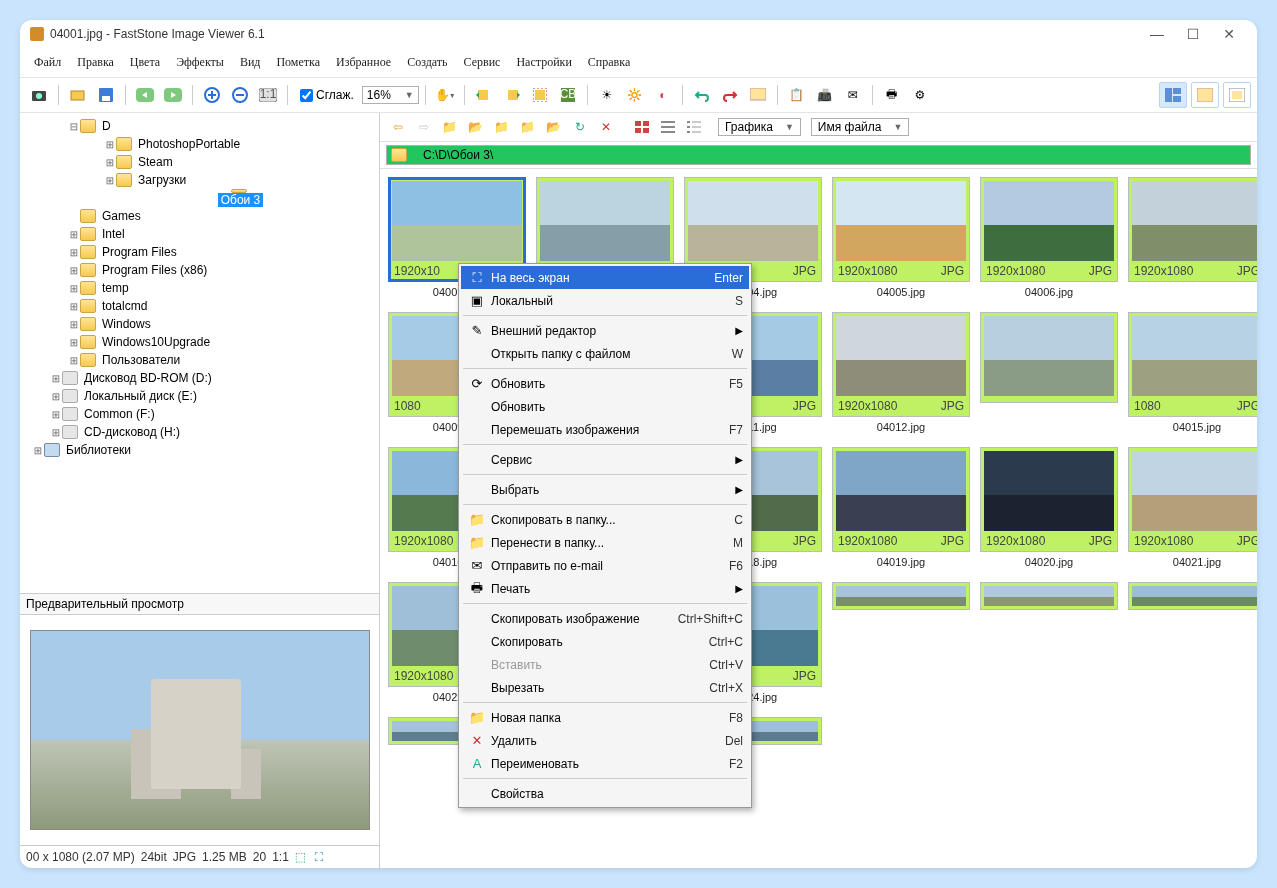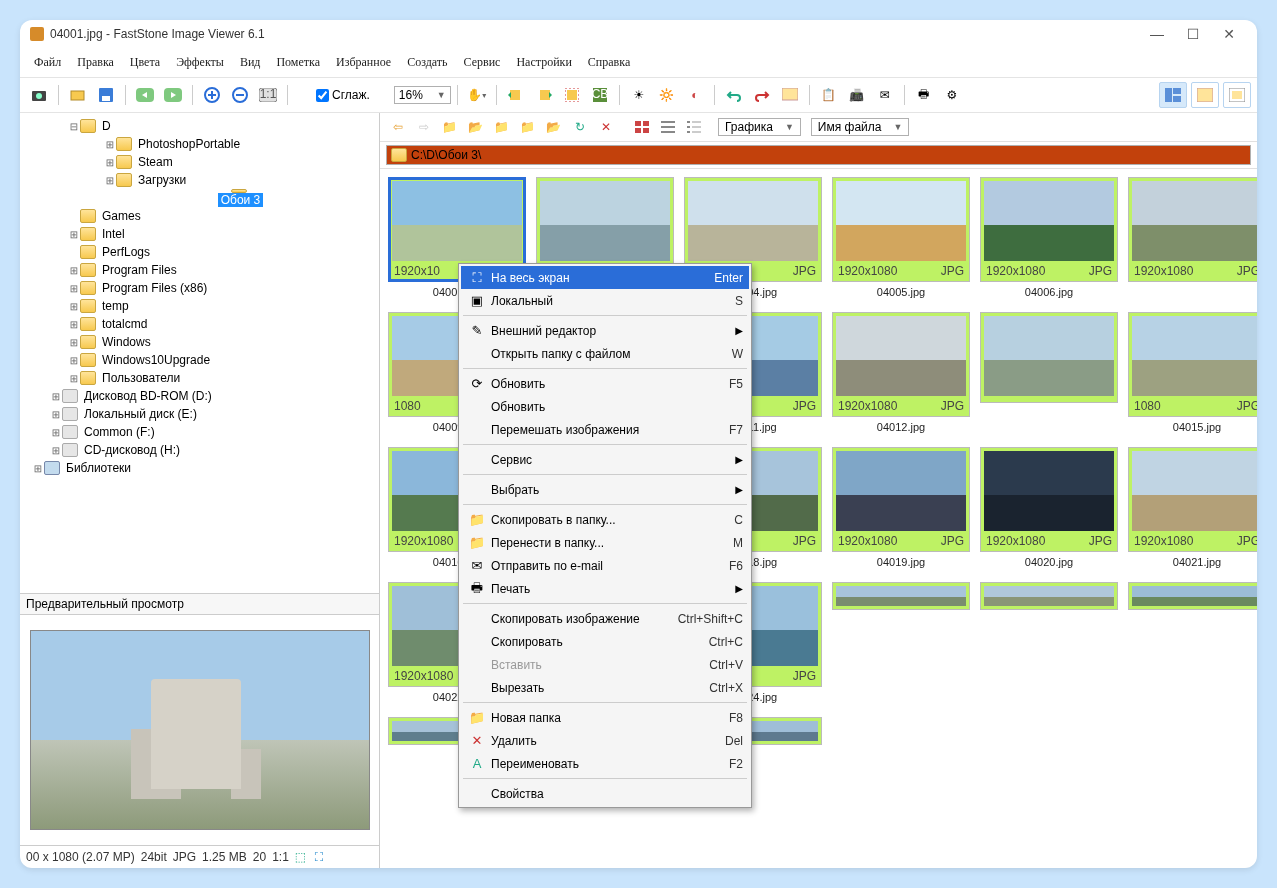--- a/index.html
+++ b/index.html
@@ -7,21 +7,21 @@
 .window { width: 1237px; height: 848px; margin: 0 auto; background: #fff; border-radius: 12px; overflow: hidden; display: flex; flex-direction: column; box-shadow: 0 2px 6px rgba(0,0,0,.1); }
 .titlebar { display: flex; align-items: center; padding: 6px 10px; height: 28px; }
 .titlebar .ico { width: 14px; height: 14px; background: #d68b2a; margin-right: 6px; border-radius: 2px; }
 .titlebar .title { flex: 1; color: #333; }
 .win-btn { width: 36px; text-align: center; color: #555; font-size: 14px; cursor: pointer; }
 .menubar { display: flex; padding: 4px 6px; border-bottom: 1px solid #e4e4e4; }
 .menubar span { padding: 3px 8px; color: #222; cursor: pointer; font-family: Liberation Serif, serif; }
 .toolbar { display: flex; align-items: center; padding: 4px 6px; border-bottom: 1px solid #e4e4e4; gap: 2px; }
 .toolbar .btn { width: 26px; height: 26px; display: flex; align-items: center; justify-content: center; border: 1px solid transparent; border-radius: 3px; cursor: pointer; }
 .toolbar .sep { width: 1px; height: 20px; background: #ccc; margin: 0 4px; }
-.toolbar .chk { display: flex; align-items: center; gap: 3px; margin: 0 22px; }
+.toolbar .chk { display: flex; align-items: center; gap: 3px; margin: 0 6px; }
 .toolbar .combo { border: 1px solid #b0b0b0; padding: 1px 4px; background: #fff; display: flex; align-items: center; }
 .toolbar .combo .dd { margin-left: 14px; font-size: 9px; color: #666; }
 .toolbar .spacer { flex: 1; }
 .toolbar .viewbtn { width: 28px; height: 26px; display: flex; align-items: center; justify-content: center; border: 1px solid #b7d4f0; border-radius: 2px; margin-left: 2px; cursor: pointer; }
 .toolbar .viewbtn.active { background: #d6e9fa; }
 .body { flex: 1; display: flex; min-height: 0; }
 .leftpane { width: 360px; display: flex; flex-direction: column; border-right: 1px solid #ccc; }
 .tree { flex: 1; overflow: auto; padding: 4px 2px; }
 .tree-row { display: flex; align-items: center; height: 18px; white-space: nowrap; cursor: pointer; }
 .tree-row .exp { width: 12px; text-align: center; color: #666; font-size: 10px; }
@@ -37,21 +37,21 @@
 .preview-img .thumb::after { content:""; position:absolute; left:120px; bottom:40px; width:90px; height:110px; background:#d6d2c8; border-radius:4px 4px 0 0; box-shadow: -40px 30px 0 -20px #c8c4ba, 50px 40px 0 -30px #c8c4ba; }
 .statusbar { border-top: 1px solid #ccc; padding: 4px 6px; display: flex; align-items: center; gap: 6px; color: #333; }
 .status-icon { width:14px; height:14px; display:inline-block; }
 .rightpane { flex: 1; display: flex; flex-direction: column; min-width: 0; }
 .browserbar { display: flex; align-items: center; padding: 3px 6px; border-bottom: 1px solid #e0e0e0; gap: 2px; }
 .browserbar .btn { width: 24px; height: 22px; display: flex; align-items: center; justify-content: center; cursor: pointer; }
 .browserbar .combo { border: 1px solid #b0b0b0; padding: 1px 6px; background: #fff; display: flex; align-items: center; }
 .browserbar .combo .dd { margin-left: 12px; font-size: 9px; color: #666; }
 .pathbar { display: flex; align-items: center; padding: 3px 6px; border-bottom: 1px solid #e0e0e0; }
 .pathbar .fico { width:16px; height:14px; margin-right:4px; }
-.pathbar .path { flex:1; border: 1px solid #b0b0b0; padding: 2px 4px; background: #c2410c; display:flex; align-items:center; }
+.pathbar .path { flex:1; border: 1px solid #b0b0b0; padding: 2px 4px; background: #22c55e; display:flex; align-items:center;gap:12px; }
 .thumbs { flex: 1; overflow: auto; padding: 8px; display: grid; grid-template-columns: repeat(6, 138px); gap: 10px; align-content: start; }
 .thumb-item { display: flex; flex-direction: column; align-items: center; }
 .thumb-frame { width: 138px; border: 1px solid #bbb; background: #bef264; padding: 3px; display:flex; flex-direction:column; }
 .thumb-frame.sel { border: 3px solid #2a6dd8; padding:1px; }
 .thumb-pic { width: 130px; height: 80px; background: linear-gradient(to bottom, #87bde0 0%, #87bde0 50%, #9ab98d 50%, #7a9671 100%); }
 .thumb-meta { display: flex; justify-content: space-between; padding: 3px 2px 0; color: #444; font-size: 11px; }
 .thumb-name { text-align: center; padding: 4px 0; color: #222; font-size: 11px; }
 
 .ctxmenu { position: absolute; left: 458px; top: 263px; width: 294px; background: #f5f5f5; border: 1px solid #999; box-shadow: 2px 3px 6px rgba(0,0,0,.3); padding: 2px; z-index: 100; }
 .ctx-row { display: flex; align-items: center; height: 23px; padding: 0 6px; cursor: pointer; }
@@ -261,25 +261,20 @@
           </div>
           <div class="tree-row" style="padding-left: 46px;">
             <span class="exp"></span>
             <span class="fico folder"></span>
             <span class="lbl">Games</span>
           </div>
           <div class="tree-row" style="padding-left: 46px;">
             <span class="exp">⊞</span>
             <span class="fico folder"></span>
             <span class="lbl">Intel</span>
-          </div>
-          <div class="tree-row" style="padding-left: 46px;">
-            <span class="exp"></span>
-            <span class="fico folder"></span>
-            <span class="lbl">PerfLogs</span>
           </div>
           <div class="tree-row" style="padding-left: 46px;">
             <span class="exp">⊞</span>
             <span class="fico folder"></span>
             <span class="lbl">Program Files</span>
           </div>
           <div class="tree-row" style="padding-left: 46px;">
             <span class="exp">⊞</span>
             <span class="fico folder"></span>
             <span class="lbl">Program Files (x86)</span>

